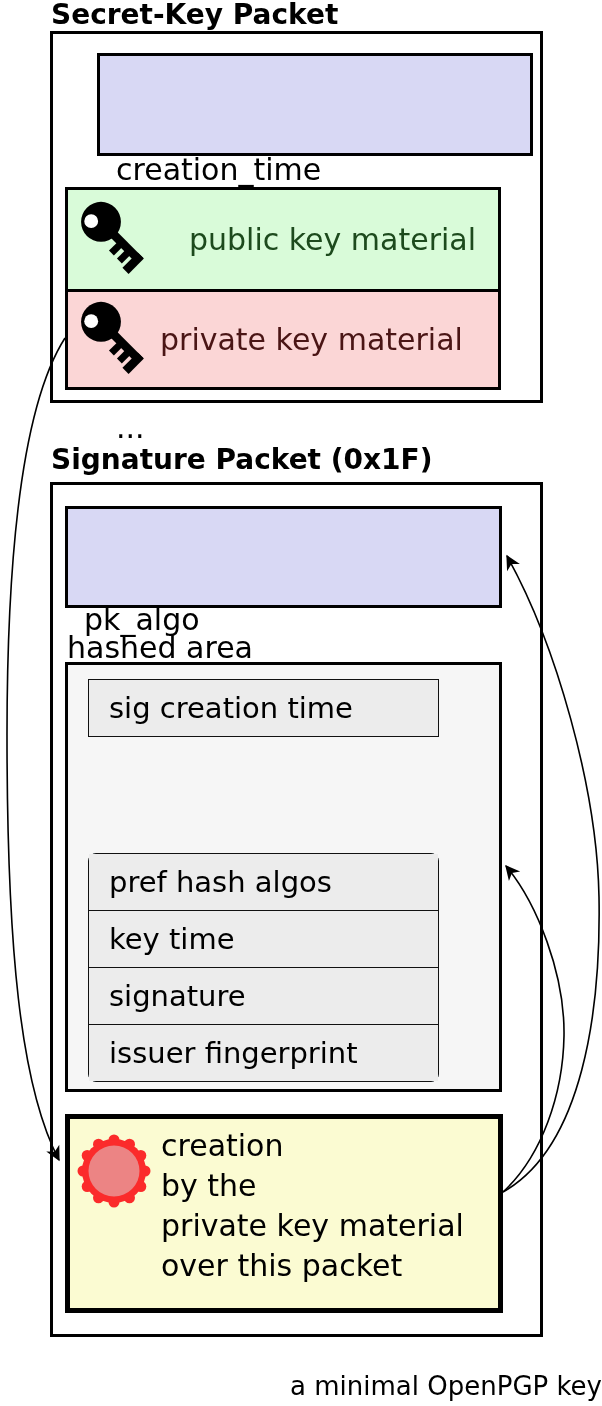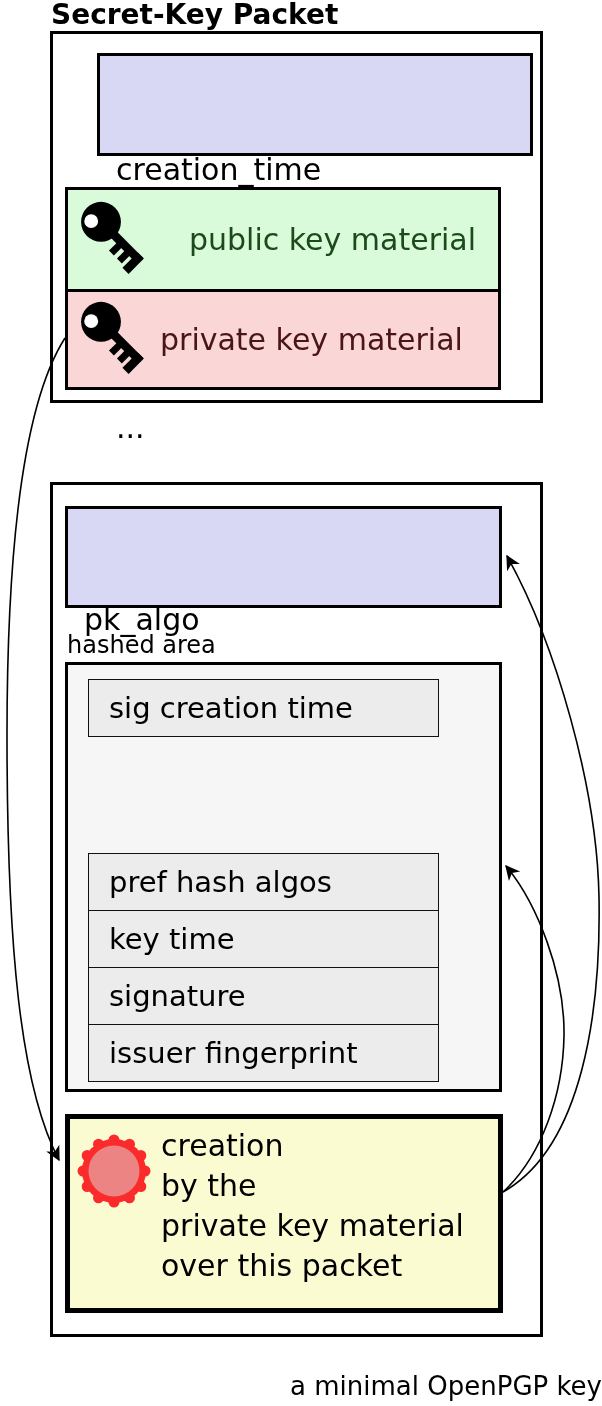--- a/index.html
+++ b/index.html
@@ -16,21 +16,21 @@
   .pub-box .lbl{color:#1d4a1d;font-size:30px;}
   .priv-box .lbl{color:#4a1515;font-size:30px;}
   .field-text{font-size:30px;line-height:43px;white-space:pre;}
   .hashed-box{background:#f6f6f6;border:3px solid #000;}
   .sub-table{border:1.6px solid #111;background:#7dd3fc;}
   .srow{height:56px;display:flex;align-items:center;padding-left:20px;
         font-size:29px;background:#ececec;border-bottom:1.6px solid #111;white-space:nowrap;}
   .srow:last-child{border-bottom:none;}
   .sig-box{background:#fbfbd2;border:5px solid #000;}
   .sig-text{font-size:30px;line-height:40px;white-space:nowrap;}
-  .plain-label{font-size:24px;line-height:1;white-space:nowrap;}
+  .plain-label{font-size:30px;line-height:1;white-space:nowrap;}
   .caption{font-size:26px;text-align:right;width:602px;}
   svg{display:block;}
   #arrow-layer{pointer-events:none;}
 </style>
 </head>
 <body>
 
 <div id="canvas">
 
   <div class="abs title" style="left:51px;top:1px;">Secret-Key Packet</div>
@@ -66,39 +66,40 @@
         <circle cx="22.5" cy="15.5" r="8" fill="#fff"></circle>
         <rect x="25" y="40" width="10" height="48" fill="#000"></rect>
         <rect x="13" y="54" width="13" height="8" fill="#000"></rect>
         <rect x="13" y="67" width="13" height="8" fill="#000"></rect>
         <rect x="10" y="79" width="25" height="10" fill="#000"></rect>
       </g>
     </svg>
     <span class="lbl">private key material</span>
   </div>
 
+  <div class="abs title" style="left:51px;top:446px;">Signature Packet (0x1F)</div>
 
   <div class="abs outer-box" style="left:50px;top:482px;width:493px;height:855px;"></div>
 
   <div class="abs field-box" style="left:65px;top:506px;width:437px;height:102px;">
     <div class="field-text" style="padding:6px 0 0 16px;line-height:42px;">
       <div>pk_algo</div>
       <div>hash_algo</div>
     </div>
   </div>
 
   <div class="abs plain-label" style="left:67px;top:633px;">hashed area</div>
 
   <div class="abs hashed-box" style="left:65px;top:662px;width:437px;height:430px;"></div>
 
   <div class="abs sub-table" style="left:88px;top:679px;width:351px;">
     <div class="srow">sig creation time</div>
   </div>
 
-  <div class="abs sub-table" style="left:88px;top:853px;width:351px;">
+  <div class="abs sub-table" style="left:88px;top:853px;width:351px;border-radius:8px;">
     <div class="srow">pref hash algos</div>
     <div class="srow">key time</div>
     <div class="srow">signature</div>
     <div class="srow">issuer fingerprint</div>
   </div>
 
   <div class="abs sig-box" style="left:65px;top:1114px;width:438px;height:199px;"></div>
 
   <svg class="abs" style="left:74px;top:1131px;" width="80" height="80" viewBox="0 0 80 80">
     <g fill="#fb2b2b">

